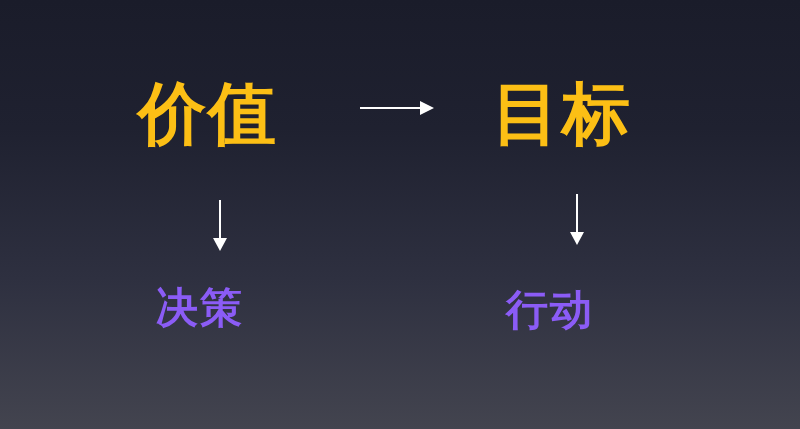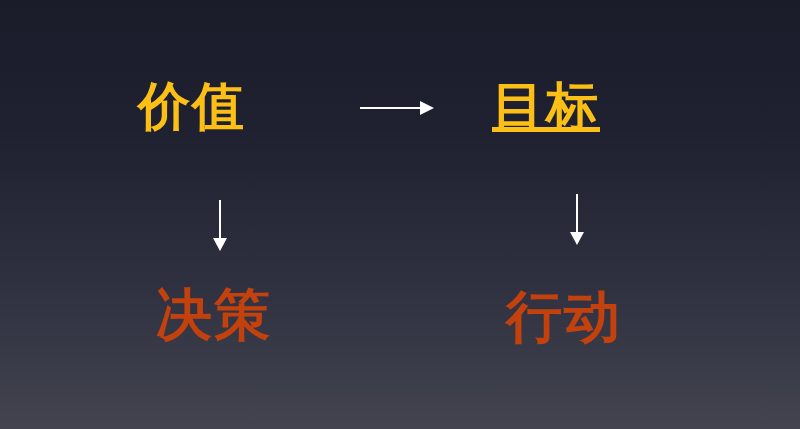--- a/index.html
+++ b/index.html
@@ -8,29 +8,29 @@
     background: linear-gradient(180deg, #1a1c2a 0%, #1f2130 30%, #2e3040 65%, #43444f 100%);
     position: relative;
     font-family: "DejaVu Sans", sans-serif;
   }
   .node {
     position: absolute;
     font-weight: bold;
     white-space: nowrap;
     line-height: 1;
   }
-  .yellow { color: #fcbf15; font-size: 52px; letter-spacing: 2px; }
-  .white { color: #c2410c; font-size: 56px; letter-spacing: 2px; }
+  .yellow { color: #fcbf15; font-size: 68px; letter-spacing: 2px; }
+  .white { color: #8b5cf6; font-size: 42px; letter-spacing: 2px; }
   .arrow { position: absolute; }
 </style>
 </head>
 <body>
 
 <div class="node yellow" style="left:138px; top:80px;">价值</div>
-<div class="node yellow" style="left:492px; top:80px;text-decoration:underline;">目标</div>
+<div class="node yellow" style="left:492px; top:80px;">目标</div>
 <div class="node white" style="left:156px; top:287px;">决策</div>
 <div class="node white" style="left:506px; top:289px;">行动</div>
 
 <svg class="arrow" style="left:358px; top:98px;" width="80" height="20" viewBox="0 0 80 20">
   <line x1="2" y1="10" x2="64" y2="10" stroke="#ffffff" stroke-width="2"></line>
   <polygon points="62,3 76,10 62,17" fill="#ffffff"></polygon>
 </svg>
 
 <svg class="arrow" style="left:210px; top:198px;" width="20" height="54" viewBox="0 0 20 54">
   <line x1="10" y1="2" x2="10" y2="42" stroke="#ffffff" stroke-width="2"></line>

